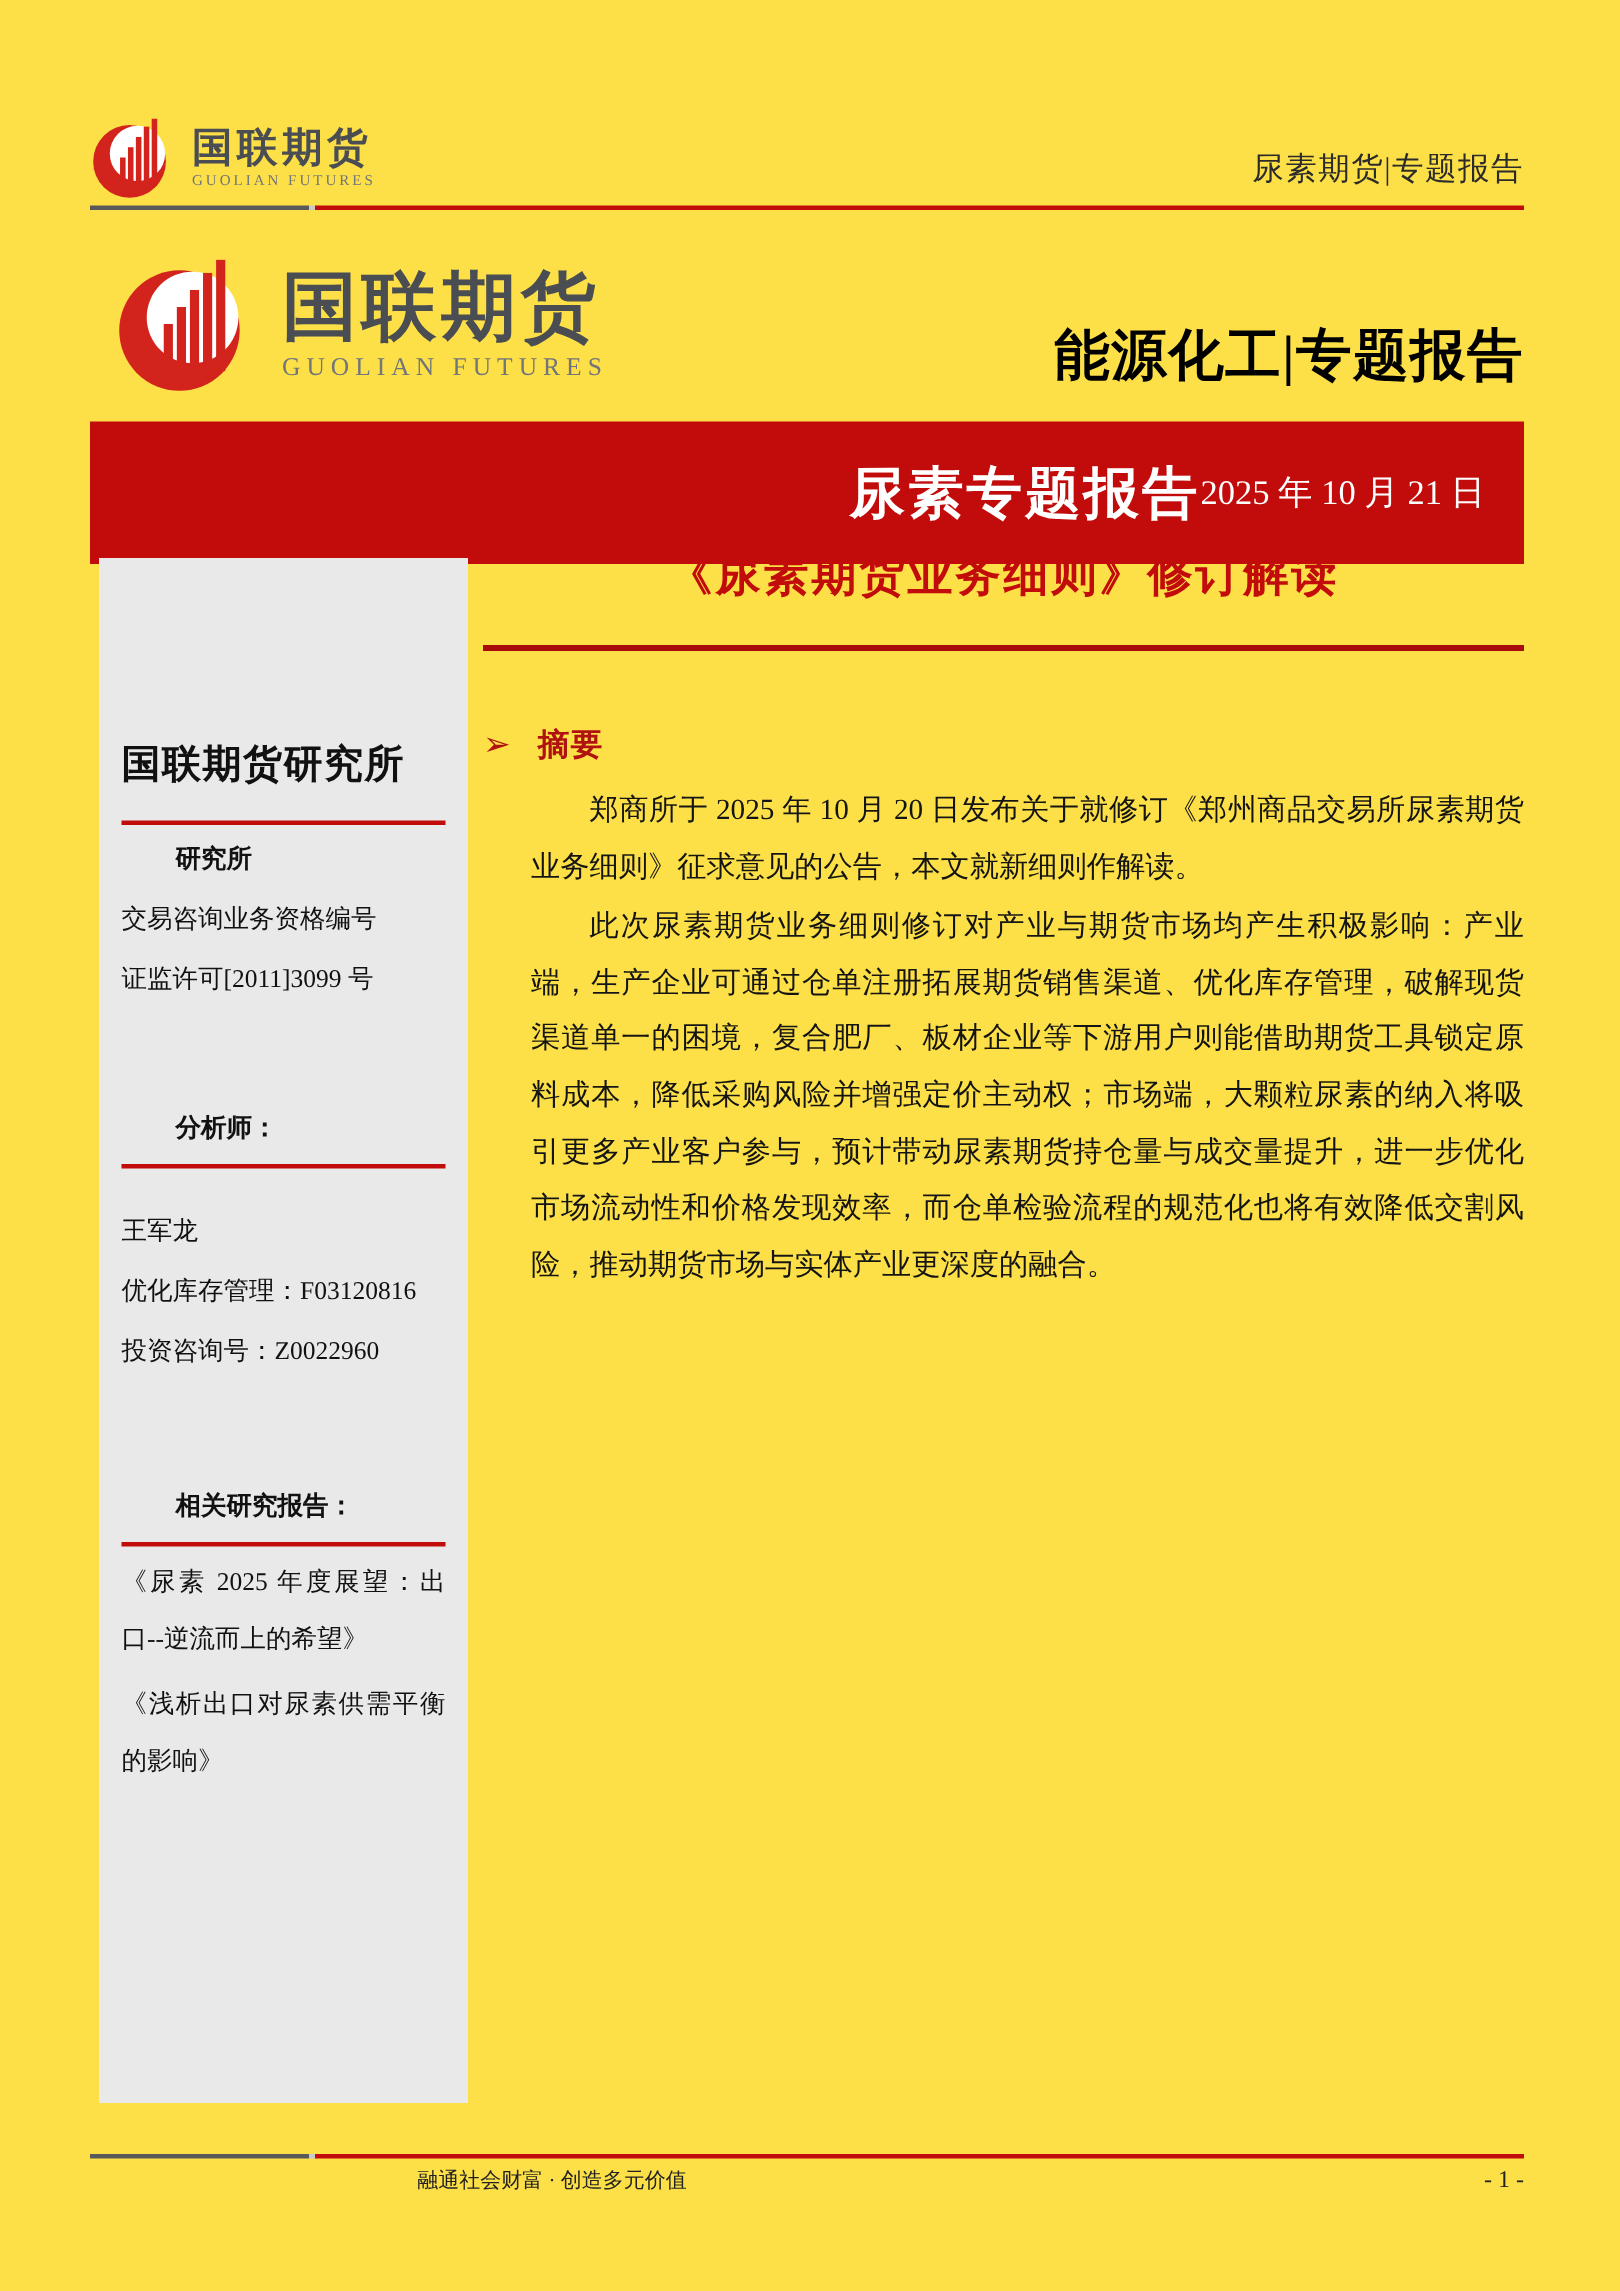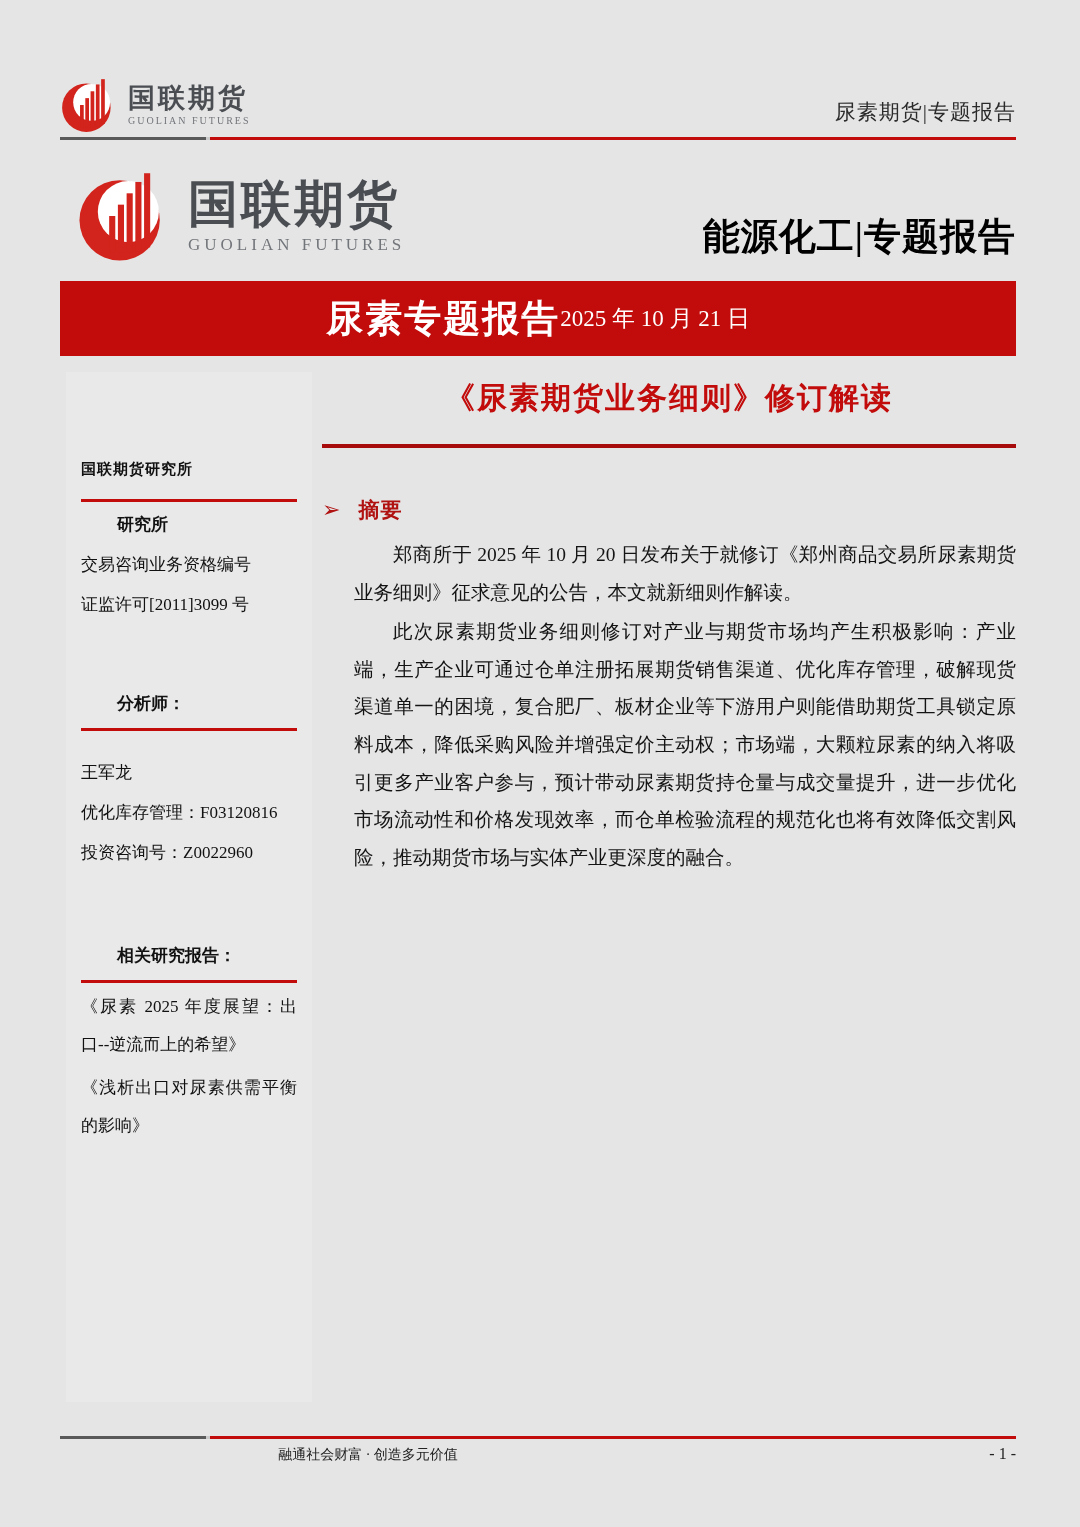--- a/index.html
+++ b/index.html
@@ -1,21 +1,21 @@
 <!DOCTYPE html>
 <html lang="zh"><head>
 <meta charset="utf-8">
 <style>
   * { margin:0; padding:0; box-sizing:border-box; }
   html,body { background:#ffffff; }
   body {
     font-family:"Liberation Serif","DejaVu Serif",serif;
     width:1080px; height:1527px; position:relative; color:#1a1a1a;
   }
-  .page { position:relative; width:1080px; height:1527px; background:#e5e5e5; overflow:hidden; }
+  .page { position:relative; width:1080px; height:1527px; background:#fde047; overflow:hidden; }
 
   
   .top-bar {
     position:absolute; left:60px; right:64px; top:66px; height:68px;
     display:flex; justify-content:space-between; align-items:flex-end;
   }
   .brand { display:flex; align-items:center; }
   .brand-text { display:flex; flex-direction:column; justify-content:center; }
   .brand-cn { color:#4a4d52; font-weight:bold; letter-spacing:3px; line-height:1; }
   .brand-en { color:#72757a; letter-spacing:2px; line-height:1; }
@@ -34,45 +34,45 @@
     position:absolute; left:76px; right:64px; top:160px; height:104px;
     display:flex; justify-content:space-between; align-items:flex-end;
   }
   .brand-big .logo-svg { width:96px; height:96px; margin-right:16px; }
   .brand-big .brand-cn { font-size:50px; }
   .brand-big .brand-en { font-size:17px; margin-top:7px; letter-spacing:4px; }
   .masthead-category { font-size:37px; font-weight:bold; color:#000; padding-bottom:2px; letter-spacing:1px; }
 
   
   .banner {
-    position:absolute; left:60px; right:64px; top:281px; height:75px;
+    position:absolute; left:60px; right:64px; top:281px; height:95px;
     background:#c20b0b; color:#ffffff;
-    display:flex; align-items:center; justify-content:center;
+    display:flex; align-items:center; justify-content:flex-end;
     padding:0 26px;
   }
   .banner-title { font-size:37px; font-weight:bold; letter-spacing:2px; }
   .banner-date { font-size:23px; }
 
   
   .sidebar {
     position:absolute; left:66px; top:372px; width:246px; height:1030px;
     background:#e9e9e9; padding:88px 15px 0 15px; font-size:17px; color:#111;
   }
-  .sb-institute { font-size:15px; font-weight:bold; letter-spacing:1px; }
+  .sb-institute { font-size:26px; font-weight:bold; letter-spacing:1px;margin-top:32px; }
   .sb-rule { height:3px; background:#c20b0b; margin-top:20px; }
   .sb-heading { font-weight:bold; margin-top:11px;margin-left:36px; }
   .sb-line { margin-top:17px; }
   .sb-gap-analyst { margin-top:76px; }
   .sb-rule-2 { height:3px; background:#c20b0b; margin-top:13px; }
   .sb-name { margin-top:30px; }
   .sb-gap-related { margin-top:80px; }
   .sb-report { margin-top:5px; line-height:38px; text-align:justify; }
 
   
-  .main { position:absolute; left:322px; width:694px; top:378px; }
+  .main { position:absolute; left:322px; width:694px; top:364px; }
   .report-title {
     font-size:30px; font-weight:bold; color:#c20b0b;
     text-align:center; letter-spacing:2px; line-height:1.3;
   }
   .title-rule { margin-top:27px; height:4px; background:#a80b0b; }
   .summary-row { margin-top:48px; display:flex; align-items:center; }
   .arrow-icon { color:#b01111; font-size:22px; line-height:1; }
   .summary-label { color:#b01111; font-size:21px; font-weight:bold; margin-left:18px; letter-spacing:1px; }
   .body-text { margin-top:12px; }
   .body-text p {

